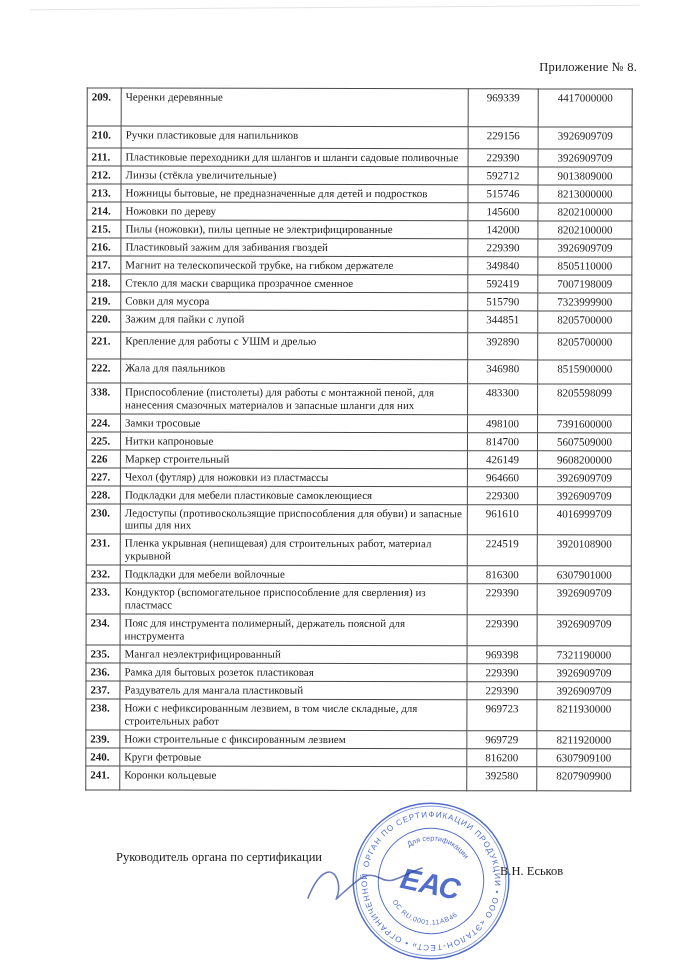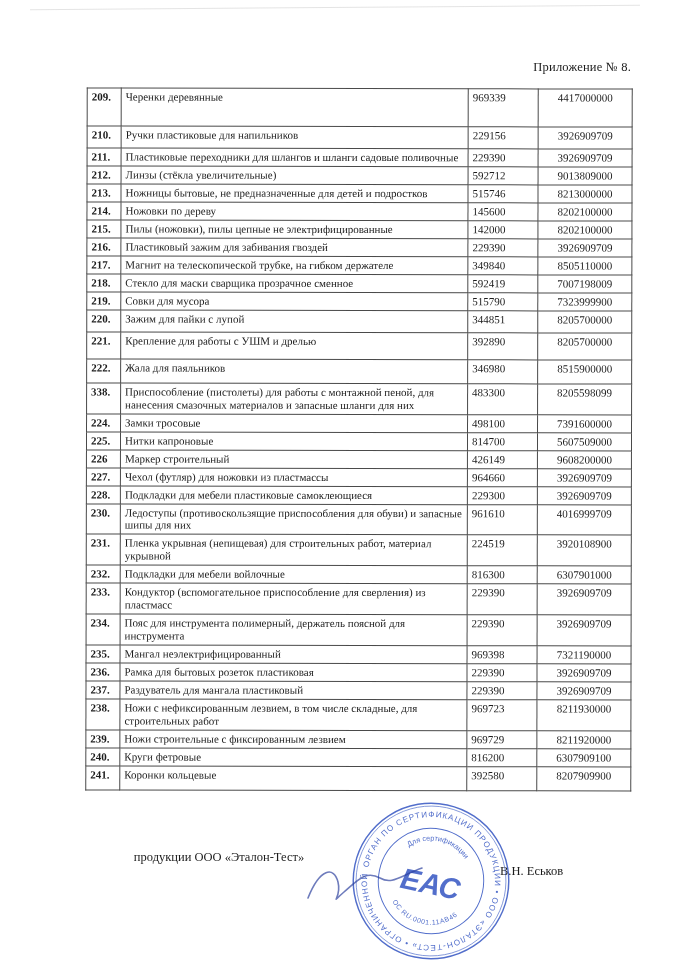--- a/index.html
+++ b/index.html
@@ -7,38 +7,38 @@
     width:677px;height:962px;position:relative;overflow:hidden;
     background:#ffffff;
     font-family:"Liberation Serif","DejaVu Serif",serif;
     color:#1c1c1c;
   }
   .scan-artifact{
     position:absolute;top:7px;left:30px;width:610px;height:1px;
     background:#d9d9d9;transform:rotate(-0.4deg);opacity:.7;
   }
   .header-note{
-    position:absolute;top:60px;right:46px;
+    position:absolute;top:60px;right:40px;
     font-size:12.5px;letter-spacing:.2px;
   }
   .doc-table{
     position:absolute;top:88px;left:86px;width:545px;
     border-collapse:collapse;table-layout:fixed;
     font-size:11px;line-height:1.18;
     transform:rotate(0.12deg);
   }
   .doc-table td{
     border:1px solid #4a4a4a;
     padding:2px 4px;
     vertical-align:top;
     word-wrap:break-word;
   }
   .cell-num{width:34px;text-align:left;padding-left:8px;font-weight:bold;}
   .cell-name{width:347px;padding-left:8px;padding-right:10px;margin-left:27px;}
-  .cell-code{width:70px;text-align:left;vertical-align:middle;}
+  .cell-code{width:70px;text-align:center;vertical-align:middle;}
   .cell-tnved{width:94px;text-align:center;padding-right:16px;vertical-align:top;}
   .signature-left{
     position:absolute;top:848px;left:78px;width:282px;
     font-size:12.5px;text-align:center;line-height:1.45;
   }
   .signatory-name{
     position:absolute;top:864px;left:500px;
     font-size:12.5px;
   }
   .stamp-wrap{
@@ -256,21 +256,21 @@
       <tr style="height: 24px;">
         <td class="cell-num">241.</td>
         <td class="cell-name">Коронки кольцевые</td>
         <td class="cell-code">392580</td>
         <td class="cell-tnved">8207909900</td>
       </tr>
     </tbody>
 </table>
 
 <div class="signature-left">
-  <div>продукции ООО «Эталон-Тест»</div>
+  <div>Руководитель органа по сертификации</div>
 </div>
 
 <div class="signatory-name">В.Н. Еськов</div>
 
 <div class="stamp-wrap">
   <svg viewBox="0 0 200 200" xmlns="http://www.w3.org/2000/svg">
     <defs>
       <path id="ringPath" d="M100,100 m-79,0 a79,79 0 1,1 158,0 a79,79 0 1,1 -158,0"></path>
       <path id="innerTop" d="M100,100 m-50,0 a50,50 0 1,1 100,0"></path>
       <path id="innerBottom" d="M100,100 m-54,0 a54,54 0 1,0 108,0"></path>

